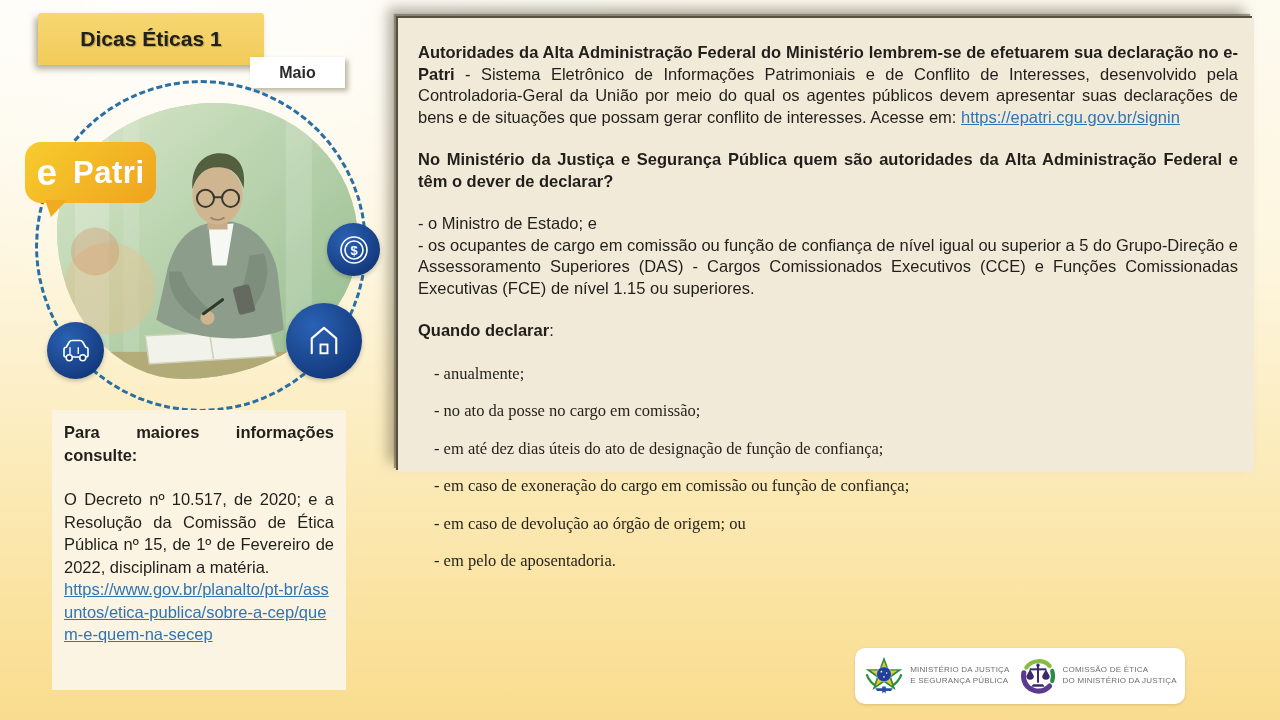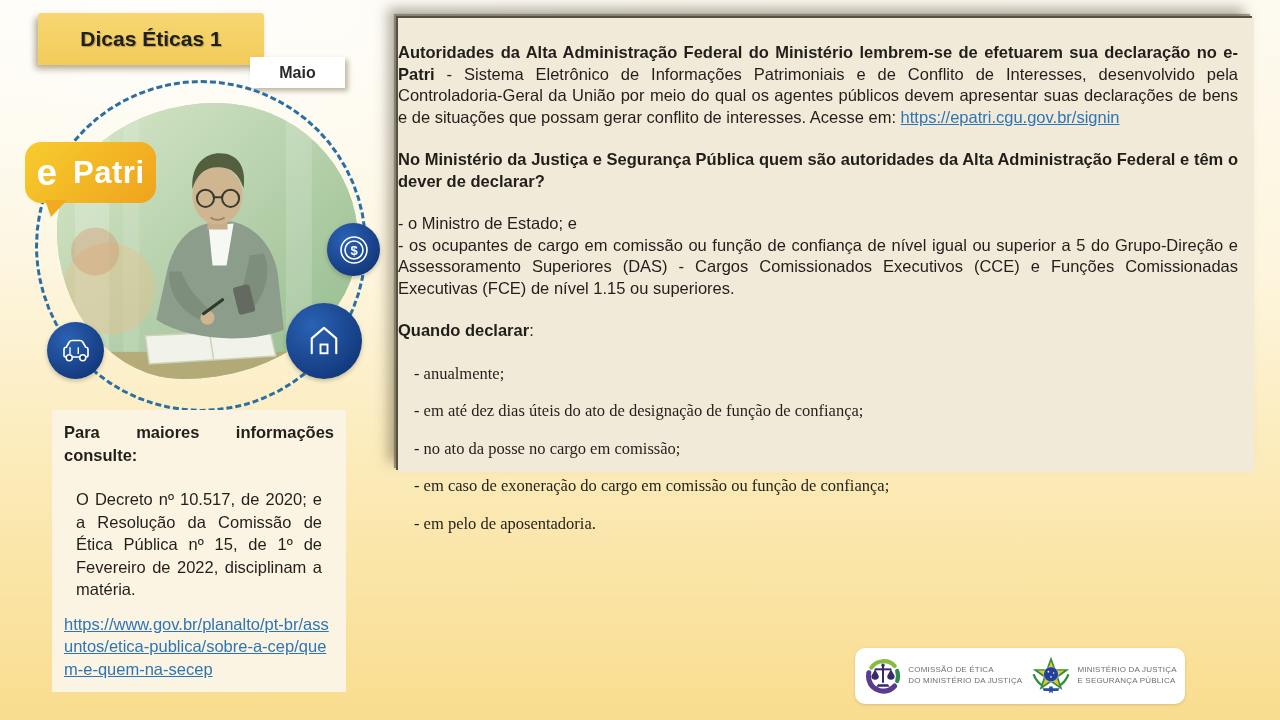--- a/index.html
+++ b/index.html
@@ -63,37 +63,37 @@
   }
   .bubble.money{ left:327px; top:128px; width:53px; height:53px; }
   .bubble.house{ left:286px; top:208px; width:76px; height:76px; }
   .bubble.car{ left:47px; top:227px; width:57px; height:57px; }
 
   
   .main-panel{
     position:absolute; left:398px; top:18px; width:856px; height:454px;
     background:#f2ead8;
     box-shadow:-2px -2px 0 0 #55503f, -4px -4px 1px 0 rgba(90,85,70,.55), -10px -10px 12px rgba(70,60,40,.4);
-    padding:24px 16px 0 0;
+    padding:24px 16px 0 20px;
     font-size:16.5px; line-height:21.5px; color:#211f1b;
     text-align:justify;
   }
   .main-panel p{ margin:0 0 21px 0; }
   .main-panel .tight{ margin:16px;font-family:Liberation Serif, serif; }
   b{ font-weight:bold; }
   .link{ color:#2e75b6; text-decoration:underline; cursor:pointer; }
 
   
   .info-panel{
     position:absolute; left:52px; top:410px; width:294px; min-height:280px;
     background:#fbf4e2; padding:11px 12px 12px 12px;
     font-size:16.5px; line-height:22.5px; color:#211f1b; text-align:justify;
   }
   .info-panel .heading{ font-weight:bold; margin-bottom:22px; }
-  .info-panel .body{ margin:12px; }
+  .info-panel .body{ margin:0; }
   .info-panel .info-link{ display:block; word-break:break-all; }
 
   
   .footer{
     position:absolute; left:855px; top:648px; width:330px; height:56px;
     background:#ffffff; border-radius:10px;
     display:flex; align-items:center; justify-content:center; gap:8px;
     box-shadow:0 1px 3px rgba(90,75,35,.2);
   }
   .logo-unit{ display:flex; align-items:center; gap:5px; }
@@ -184,65 +184,66 @@
 
     <p>
       <span style="display:block">- o Ministro de Estado; e</span>
       <span style="display:block">- os ocupantes de cargo em comissão ou função de confiança de nível igual ou superior a 5 do Grupo-Direção e Assessoramento Superiores (DAS) - Cargos Comissionados Executivos (CCE) e Funções Comissionadas Executivas (FCE) de nível 1.15 ou superiores.</span>
     </p>
 
     <p><b>Quando declarar</b><span>:</span></p>
 
     <div>
       <p class="tight">- anualmente;</p>
+      <p class="tight">- no ato da posse no cargo em comissão;</p>
       <p class="tight">- em até dez dias úteis do ato de designação de função de confiança;</p>
-      <p class="tight">- no ato da posse no cargo em comissão;</p>
       <p class="tight">- em caso de exoneração do cargo em comissão ou função de confiança;</p>
+      <p class="tight">- em caso de devolução ao órgão de origem; ou</p>
       <p class="tight">- em pelo de aposentadoria.</p>
     </div>
   </div>
 
   <div class="info-panel">
     <p class="heading">Para maiores informações consulte:</p>
     <p class="body">O Decreto nº 10.517, de 2020; e a Resolução da Comissão de Ética Pública nº 15, de 1º de Fevereiro de 2022, disciplinam a matéria.</p>
     <a class="link info-link">https://www.gov.br/planalto/pt-br/assuntos/etica-publica/sobre-a-cep/quem-e-quem-na-secep</a>
   </div>
 
   <div class="footer">
-    <div class="logo-unit">
-      <svg width="40" height="40" viewBox="0 0 48 48">
-        <path d="M10 14 A18 18 0 0 1 38 12" fill="none" stroke="#86bd41" stroke-width="5" stroke-linecap="round"></path>
-        <path d="M41 18 A18 18 0 0 1 41 30" fill="none" stroke="#2e8b4a" stroke-width="5" stroke-linecap="round"></path>
-        <path d="M38 36 A18 18 0 0 1 7 28 A18 18 0 0 1 7 20" fill="none" stroke="#5a3b8e" stroke-width="6" stroke-linecap="round"></path>
-        <circle cx="24" cy="11" r="2" fill="#3b2a6b"></circle>
-        <line x1="24" y1="12" x2="24" y2="32" stroke="#3b2a6b" stroke-width="2.4"></line>
-        <line x1="14" y1="16" x2="34" y2="16" stroke="#3b2a6b" stroke-width="2.4"></line>
-        <path d="M10 24 a4.5 4.5 0 0 0 9 0 l-4.5-8 Z" fill="#3b2a6b"></path>
-        <path d="M29 24 a4.5 4.5 0 0 0 9 0 l-4.5-8 Z" fill="#3b2a6b"></path>
-        <path d="M18 34 h12 l2 3 h-16 Z" fill="#3b2a6b"></path>
-      </svg>
-      <div class="logo-text">
-        <div>COMISSÃO DE ÉTICA</div>
-        <div>DO MINISTÉRIO DA JUSTIÇA</div>
-      </div>
-    </div>
-
     <div class="logo-unit">
       <svg width="42" height="42" viewBox="0 0 48 48">
         <path d="M4 22 q4 10 12 14 M44 22 q-4 10 -12 14" fill="none" stroke="#2f8f3f" stroke-width="2.5"></path>
         <polygon points="24,2 29.3,16.4 44.9,16.4 32.3,25.4 37.1,40 24,31 10.9,40 15.7,25.4 3.1,16.4 18.7,16.4" fill="#2f8f3f"></polygon>
         <polygon points="24,7 27.8,17.8 39.2,17.8 30,24.6 33.5,35.4 24,28.7 14.5,35.4 18,24.6 8.8,17.8 20.2,17.8" fill="#edc423"></polygon>
         <circle cx="24" cy="22" r="8.5" fill="#223f99"></circle>
         <circle cx="24" cy="22" r="8.5" fill="none" stroke="#ffffff" stroke-width="0.8" opacity="0.6"></circle>
         <circle cx="21" cy="19" r="1" fill="#ffffff"></circle>
         <circle cx="27" cy="20.5" r="0.9" fill="#ffffff"></circle>
         <circle cx="24" cy="25" r="0.9" fill="#ffffff"></circle>
         <path d="M22 36 h4 v8 l-2-2 -2 2 Z" fill="#2b4ea0"></path>
         <path d="M14 38 h20 l-2 3 h-16 Z" fill="#2b4ea0"></path>
       </svg>
       <div class="logo-text">
         <div>MINISTÉRIO DA JUSTIÇA</div>
         <div>E SEGURANÇA PÚBLICA</div>
       </div>
     </div>
+
+    <div class="logo-unit">
+      <svg width="40" height="40" viewBox="0 0 48 48">
+        <path d="M10 14 A18 18 0 0 1 38 12" fill="none" stroke="#86bd41" stroke-width="5" stroke-linecap="round"></path>
+        <path d="M41 18 A18 18 0 0 1 41 30" fill="none" stroke="#2e8b4a" stroke-width="5" stroke-linecap="round"></path>
+        <path d="M38 36 A18 18 0 0 1 7 28 A18 18 0 0 1 7 20" fill="none" stroke="#5a3b8e" stroke-width="6" stroke-linecap="round"></path>
+        <circle cx="24" cy="11" r="2" fill="#3b2a6b"></circle>
+        <line x1="24" y1="12" x2="24" y2="32" stroke="#3b2a6b" stroke-width="2.4"></line>
+        <line x1="14" y1="16" x2="34" y2="16" stroke="#3b2a6b" stroke-width="2.4"></line>
+        <path d="M10 24 a4.5 4.5 0 0 0 9 0 l-4.5-8 Z" fill="#3b2a6b"></path>
+        <path d="M29 24 a4.5 4.5 0 0 0 9 0 l-4.5-8 Z" fill="#3b2a6b"></path>
+        <path d="M18 34 h12 l2 3 h-16 Z" fill="#3b2a6b"></path>
+      </svg>
+      <div class="logo-text">
+        <div>COMISSÃO DE ÉTICA</div>
+        <div>DO MINISTÉRIO DA JUSTIÇA</div>
+      </div>
+    </div>
   </div>
 
 </div>
 
 </body></html>

